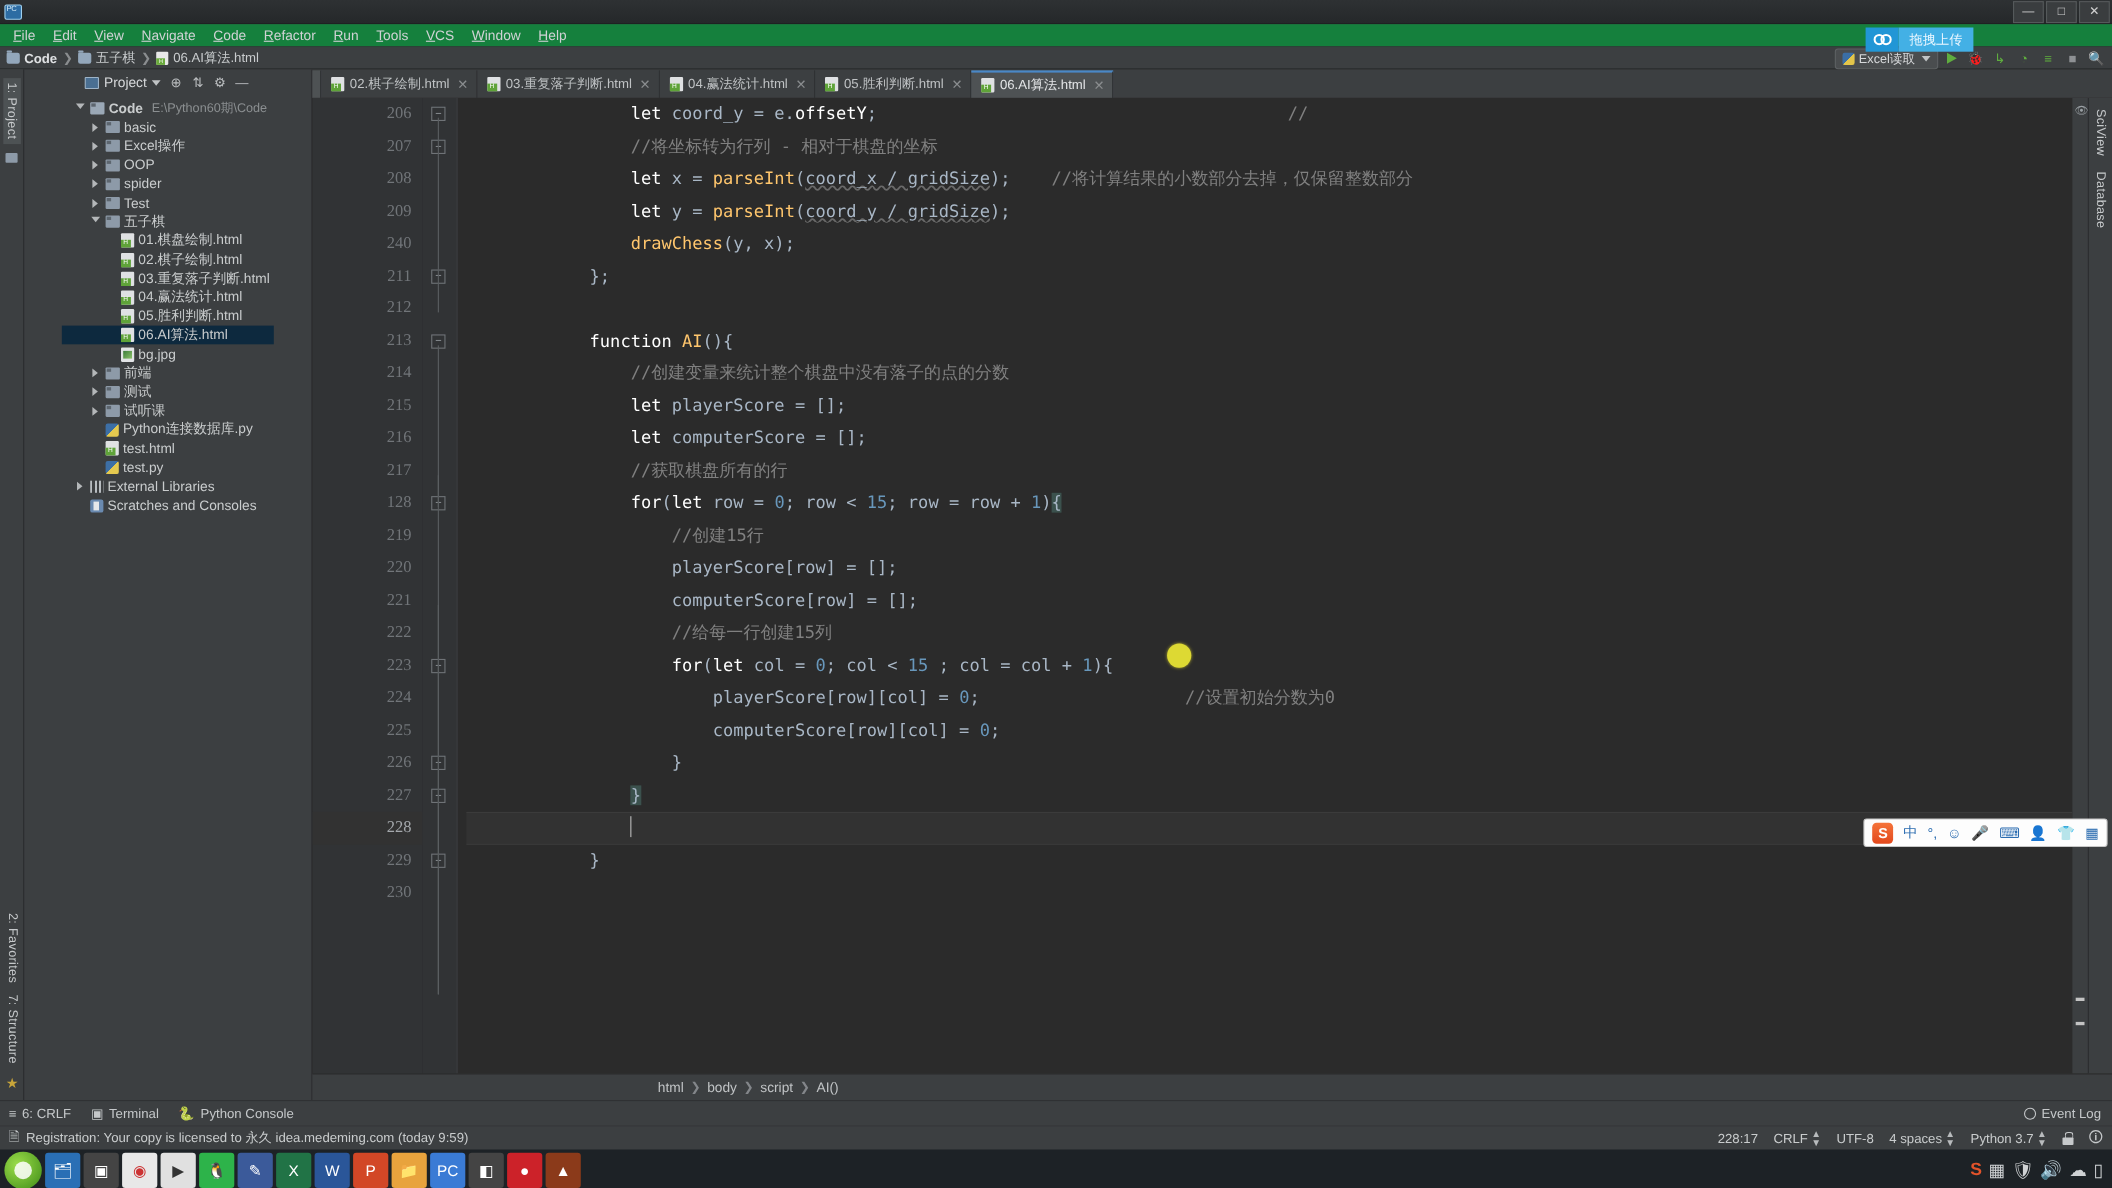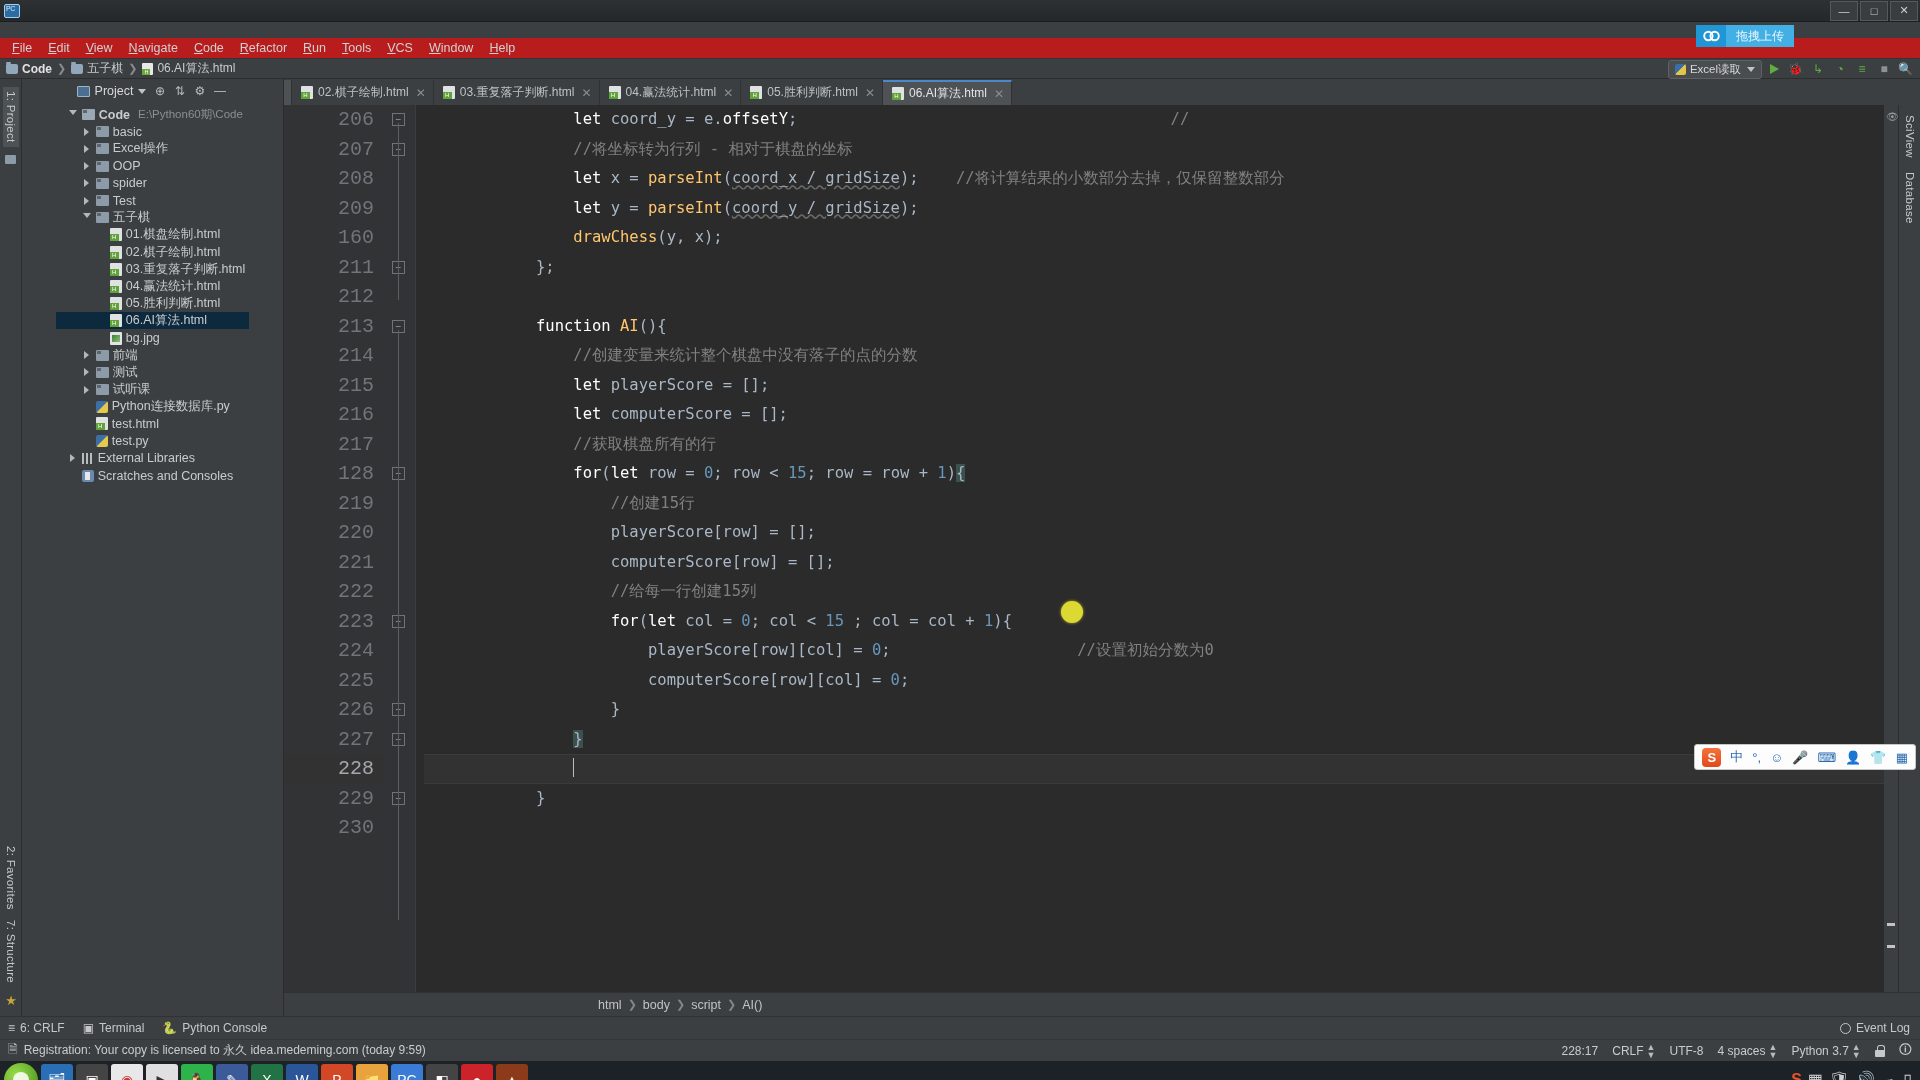--- a/index.html
+++ b/index.html
@@ -13,22 +13,22 @@
     border:1px solid #9fd0ee; border-radius:2px; position:relative; flex:none; }
   .tb-ico:after{ content:"PC"; position:absolute; left:1px; top:0px; font-size:7px;
     color:#d7ecf8; letter-spacing:-0.5px; font-family:"Liberation Sans",sans-serif;}
   .tb-title { color:#d8d8d8; font-size:12.5px; white-space:nowrap; }
   .tb-btns { margin-left:auto; display:flex; }
   .tb-btn { width:28px; height:20px; display:flex; align-items:center;
     justify-content:center; color:#cfcfcf; font-size:11px;
     border:1px solid #55595b; margin-right:2px; background:#3a3d3f; }
 
   
-  .menubar { height:21px; background:#b91c1c; display:flex; align-items:center;
-    padding-left:4px; border-bottom:1px solid #323436;margin-top:16px; }
+  .menubar { height:21px; background:#15803d; display:flex; align-items:center;
+    padding-left:4px; border-bottom:1px solid #323436; }
   .menu-item { color:#cfd2d4; font-size:12.5px; padding:2px 8px; }
   .menu-item u { text-decoration:underline; }
 
   
   .navbar { height:20px; background:#3c3f41; display:flex; align-items:center;
     padding-left:6px; gap:3px; border-bottom:1px solid #2b2d2f; position:relative;}
   .nv { display:flex; align-items:center; gap:4px; color:#c8cbcd; font-size:12px; }
   .nv.bold { font-weight:bold; color:#dfe1e3; }
   .nv-sep { color:#8a8d8f; font-size:11px; margin:0 2px; }
   .folder-ic { width:12px; height:10px; background:#93a7bb; border-radius:1px 2px 2px 2px;
@@ -109,21 +109,21 @@
   .editor{ flex:1; display:flex; flex-direction:column; background:#2b2b2b; min-width:0;}
   .tabs{ height:26px; background:#3c3f41; display:flex; align-items:flex-end; }
   .tab{ height:25px; display:flex; align-items:center; gap:5px; padding:0 7px 0 9px;
     color:#bfc2c4; font-size:12px; border-right:1px solid #2f3133; white-space:nowrap;}
   .tab.active{ background:#4e5254; color:#e3e5e7; border-top:2px solid #4a88c7;}
   .tabx{ color:#8a8d8f; font-size:12px; margin-left:2px;}
 
   .codearea{ flex:1; display:flex; position:relative; background:#2b2b2b; overflow:hidden;}
   .gutter{ width:100px; background:#313335; flex:none; position:relative;}
   .gut-row{ height:29.5px; display:flex; align-items:center; justify-content:flex-end;
-    color:#717579; font-size:20px; padding-right:10px; font-family:Liberation Mono, monospace;}
+    color:#717579; font-size:15px; padding-right:10px; font-family:Liberation Serif, serif;}
   .foldcol{ width:32px; background:#313335; flex:none; position:relative; border-right:1px solid #3a3d3f;}
   .fold{ position:absolute; left:8px; width:13px; height:13px; border:1px solid #6f7377;
      background:#313335; color:#9aa0a4; font-size:10px; line-height:11px; text-align:center;}
   .foldline{ position:absolute; left:14px; width:1px; background:#5b5f62; }
 
   .codewrap{ flex:1; position:relative; overflow:hidden;}
   .code{ font-family:"DejaVu Sans Mono",monospace; font-size:15.5px; line-height:29.5px;
     white-space:pre; color:#a9b7c6; padding-left:8px;}
   .ln{ height:29.5px; }
   .ln.cur{ background:#323232; box-shadow:inset 0 1px 0 #3b3b3b, inset 0 -1px 0 #3b3b3b;}
@@ -466,21 +466,21 @@
           <span class="tabx">✕</span>
         </div>
       </div>
 
     <div class="codearea">
       <div class="gutter" id="gutter">
           <div class="gut-row">206</div>
           <div class="gut-row">207</div>
           <div class="gut-row">208</div>
           <div class="gut-row">209</div>
-          <div class="gut-row">160</div>
+          <div class="gut-row">240</div>
           <div class="gut-row">211</div>
           <div class="gut-row">212</div>
           <div class="gut-row">213</div>
           <div class="gut-row">214</div>
           <div class="gut-row">215</div>
           <div class="gut-row">216</div>
           <div class="gut-row">217</div>
           <div class="gut-row">128</div>
           <div class="gut-row">219</div>
           <div class="gut-row">220</div>

